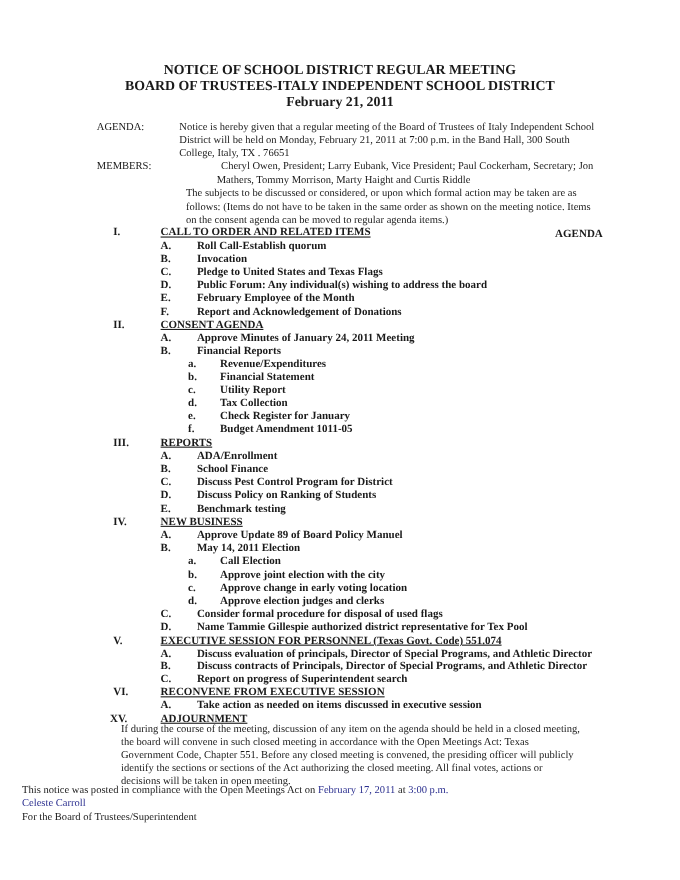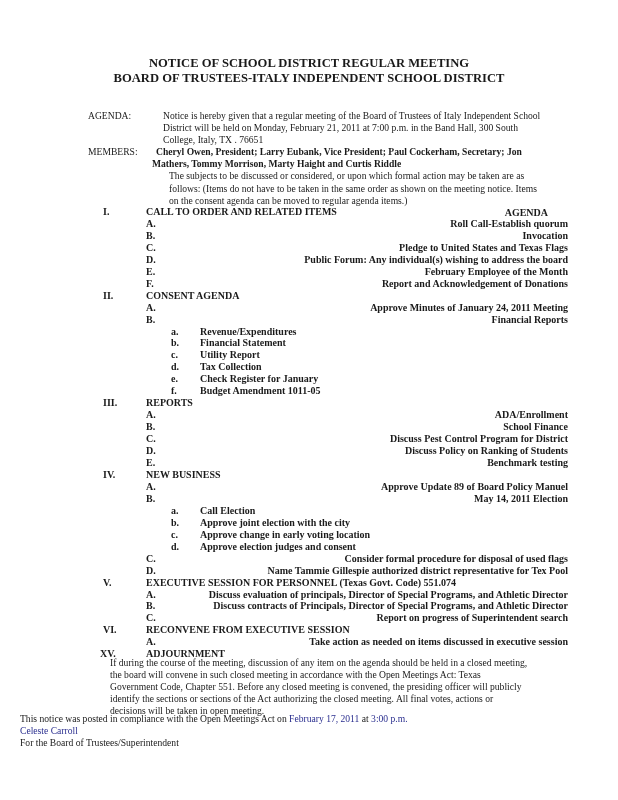--- a/index.html
+++ b/index.html
@@ -7,46 +7,47 @@
       width: 618px; height: 800px; position: relative; overflow: hidden;
       font-family: "Liberation Serif", "DejaVu Serif", serif;
       color: #1a1a1a;
     }
     .page { position: absolute; left: 0; top: 0; width: 618px; height: 800px; }
     .title-block { position: absolute; left: 0; top: 56px; width: 618px; text-align: center; font-weight: bold; font-size: 12.6px; line-height: 14.5px; }
     .intro { position: absolute; left: 88px; top: 110px; width: 460px; font-size: 9.6px; line-height: 12.1px; }
     .intro .row { position: relative; }
     .intro .label { position: absolute; left: 0; top: 0; width: 72px; }
     .intro .content { margin-left: 75px; }
-    .intro .members-content { margin-left: 64px; text-indent: 4px; font-weight: bold; }
+    .intro .members-content { margin-left: 109px; text-indent: 4px; }
     .subjects { margin-left: 81px; text-align: left; }
     .agenda-head { text-align: right; font-weight: bold; font-size: 10px; margin-left: 40px; line-height: 11px; }
     .agenda { position: absolute; left: 88px; top: 206px; width: 480px; font-weight: bold; font-size: 10px; line-height: 11.95px; }
     .sec { position: relative; }
     .sec .num { position: absolute; left: 15px; width: 40px; }
     .sec .num.xv { left: 12px; }
-    .sec .sec-title { margin-left: 58px; }
+    .sec .sec-title { margin-left: 58px; text-decoration: underline; }
     .item { position: relative; margin-left: 58px; }
     .item .letter { position: absolute; left: 0; width: 16px; }
-    .item .txt { margin-left: 2px; text-align: right; }
+    .item .txt { margin-left: 33px; }
     .sub { position: relative; margin-left: 83px; }
     .sub .letter { position: absolute; left: 0; width: 16px; }
     .sub .txt { margin-left: 29px; }
     .closing { position: absolute; left: 110px; top: 657px; width: 420px; font-size: 9.6px; line-height: 12.1px; }
     .posted { position: absolute; left: 0; top: 713px; width: 618px; text-align: left; font-size: 9.6px; line-height: 12.1px; padding-left: 20px; }
     .blue { color: #2b2f8f; }
   </style>
 </head>
 <body>
 
 <div class="page">
 
   <div class="title-block">
     <div>NOTICE OF SCHOOL DISTRICT REGULAR MEETING</div>
     <div>BOARD OF TRUSTEES-ITALY INDEPENDENT SCHOOL DISTRICT</div>
+    <div>February 21, 2011</div>
   </div>
 
   <div class="intro">
     <div class="row">
       <span class="label">AGENDA:</span>
       <div class="content">Notice is hereby given that a regular meeting of the Board of Trustees of Italy Independent School District will be held on Monday, February 21, 2011 at 7:00 p.m. in the Band Hall, 300 South College, Italy, TX . 76651</div>
     </div>
     <div class="row">
       <span class="label">MEMBERS:</span>
       <div class="members-content">Cheryl  Owen, President; Larry Eubank, Vice President; Paul Cockerham, Secretary; Jon Mathers, Tommy Morrison, Marty Haight and Curtis Riddle</div>
@@ -167,21 +168,21 @@
     <div class="sub">
         <span class="letter">b.</span>
         <div class="txt">Approve joint election with the city</div>
       </div>
     <div class="sub">
         <span class="letter">c.</span>
         <div class="txt">Approve change in early voting location</div>
       </div>
     <div class="sub">
         <span class="letter">d.</span>
-        <div class="txt">Approve election judges and consent</div>
+        <div class="txt">Approve election judges and clerks</div>
       </div>
     <div class="item">
         <span class="letter">C.</span>
         <div class="txt">Consider formal procedure for disposal of used flags</div>
       </div>
     <div class="item">
         <span class="letter">D.</span>
         <div class="txt">Name Tammie Gillespie authorized district representative for Tex Pool</div>
       </div>
 

